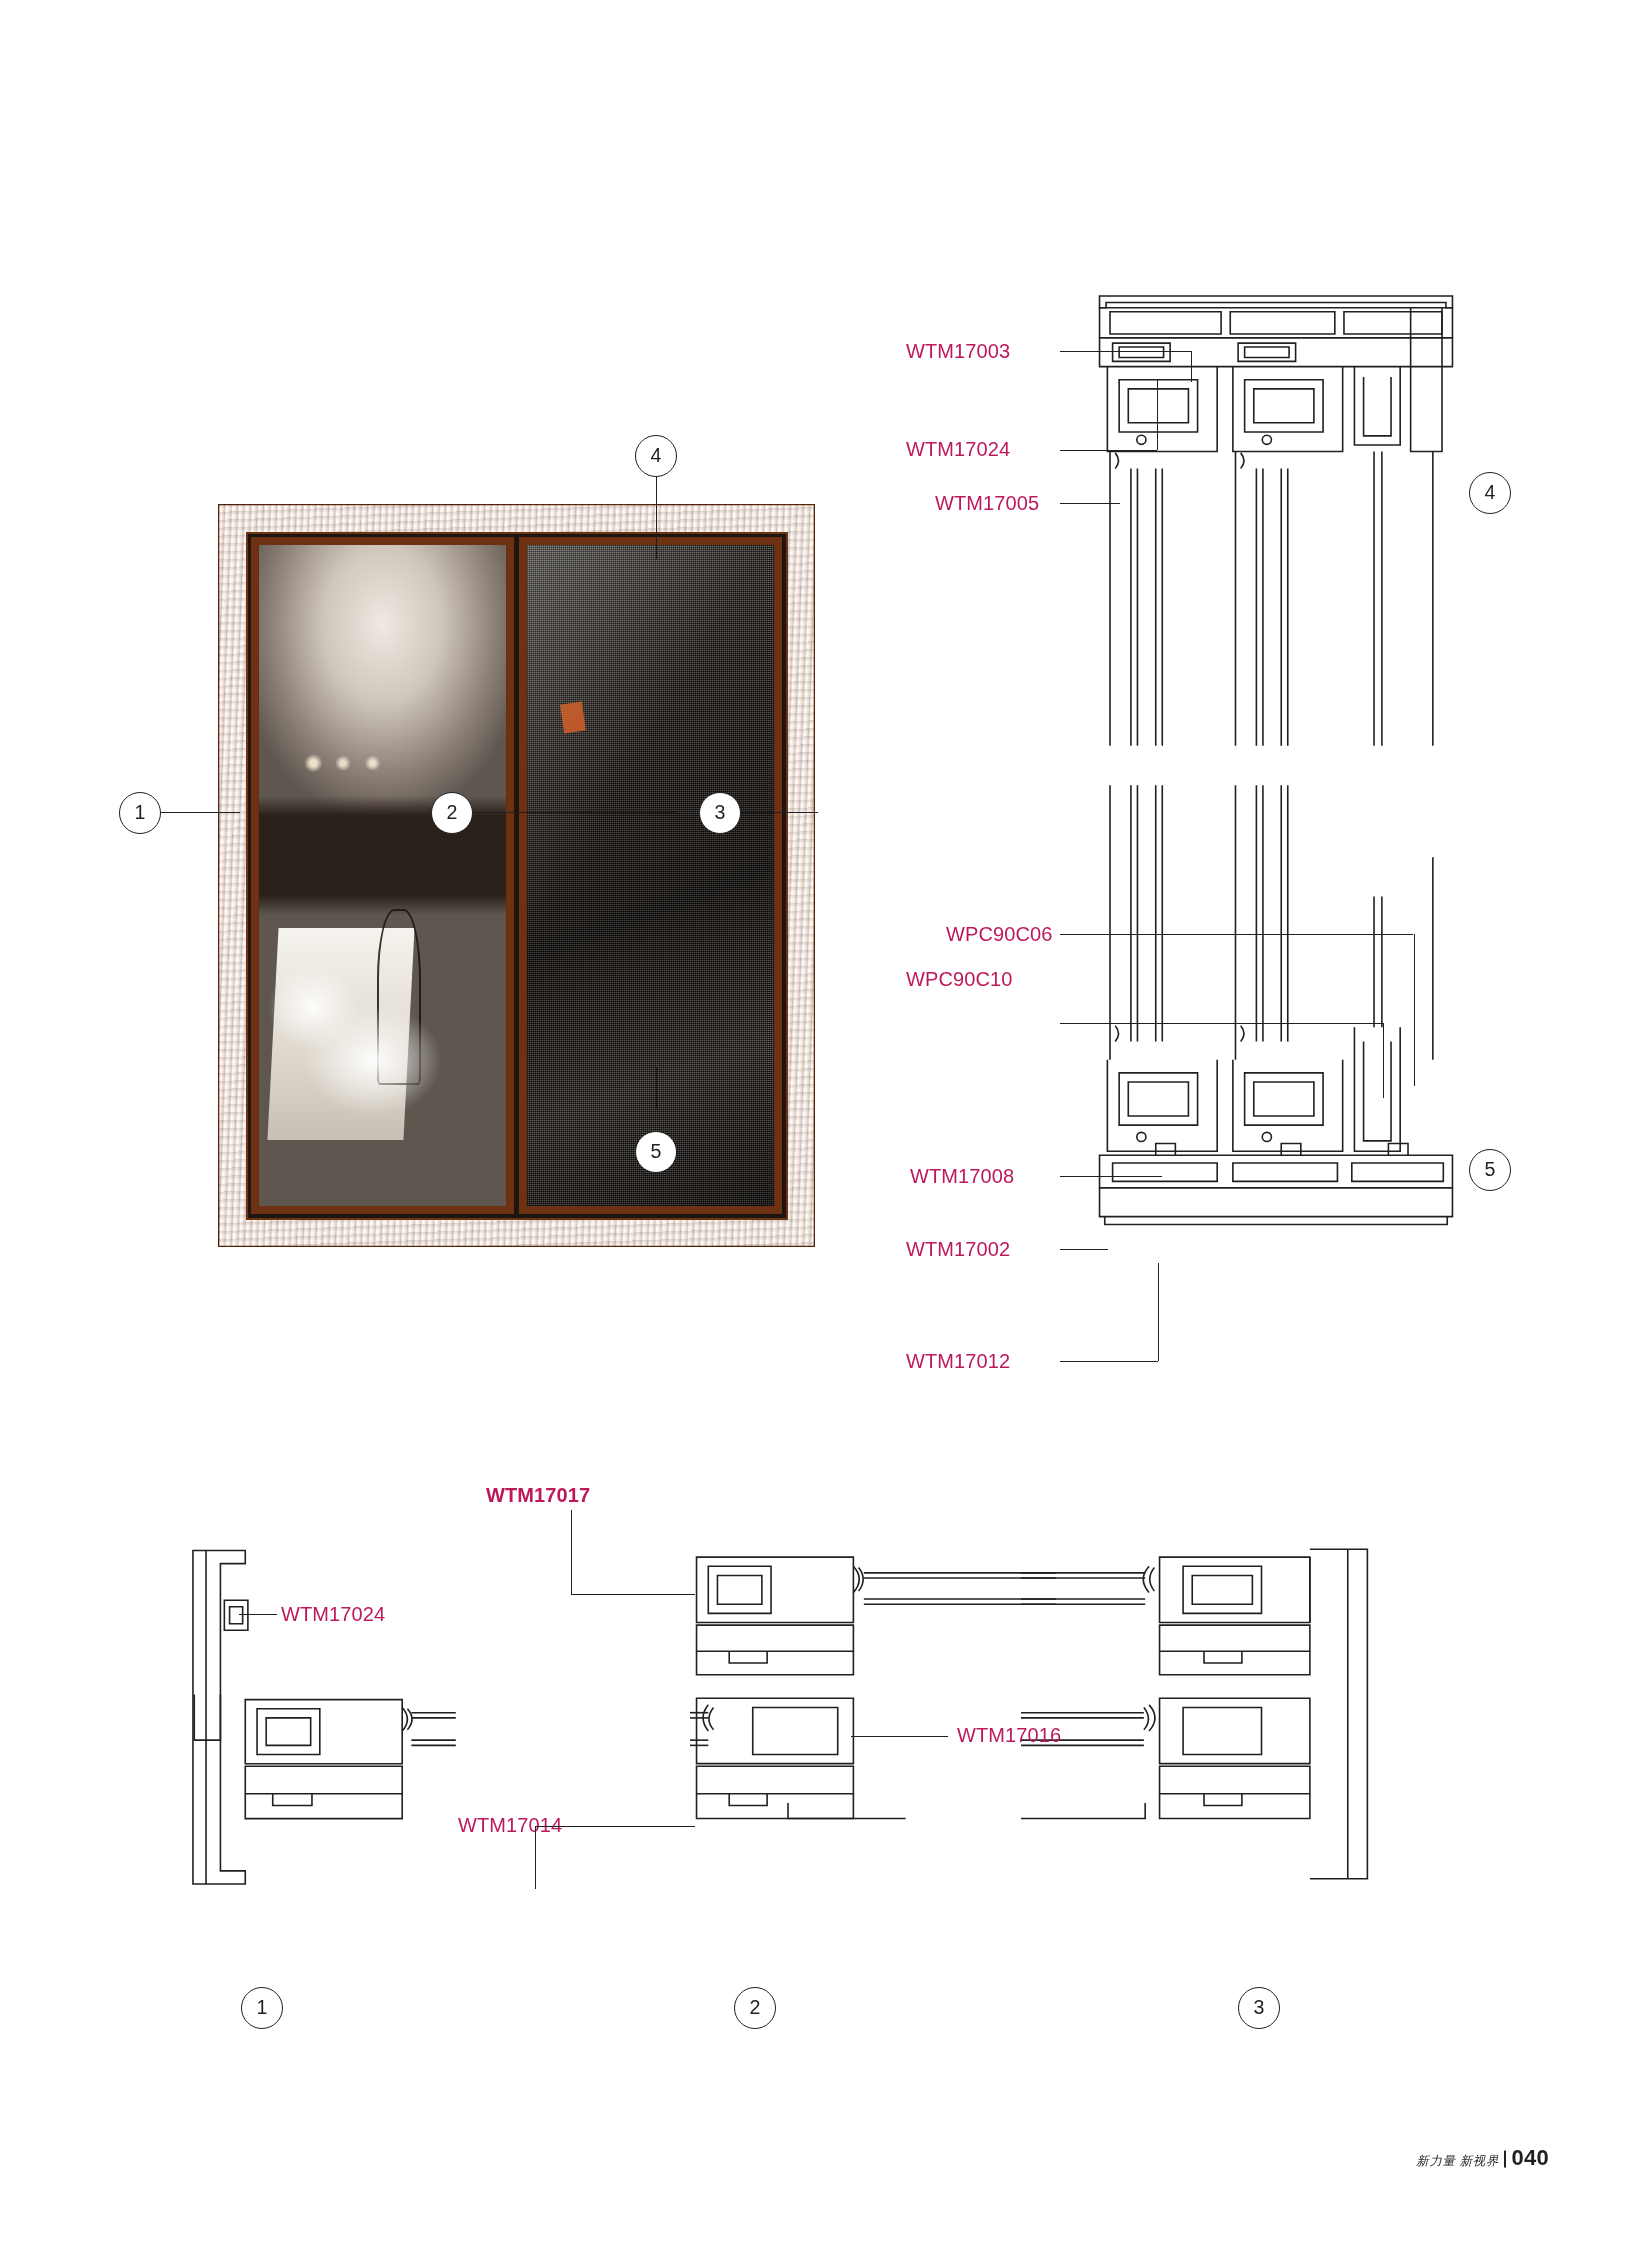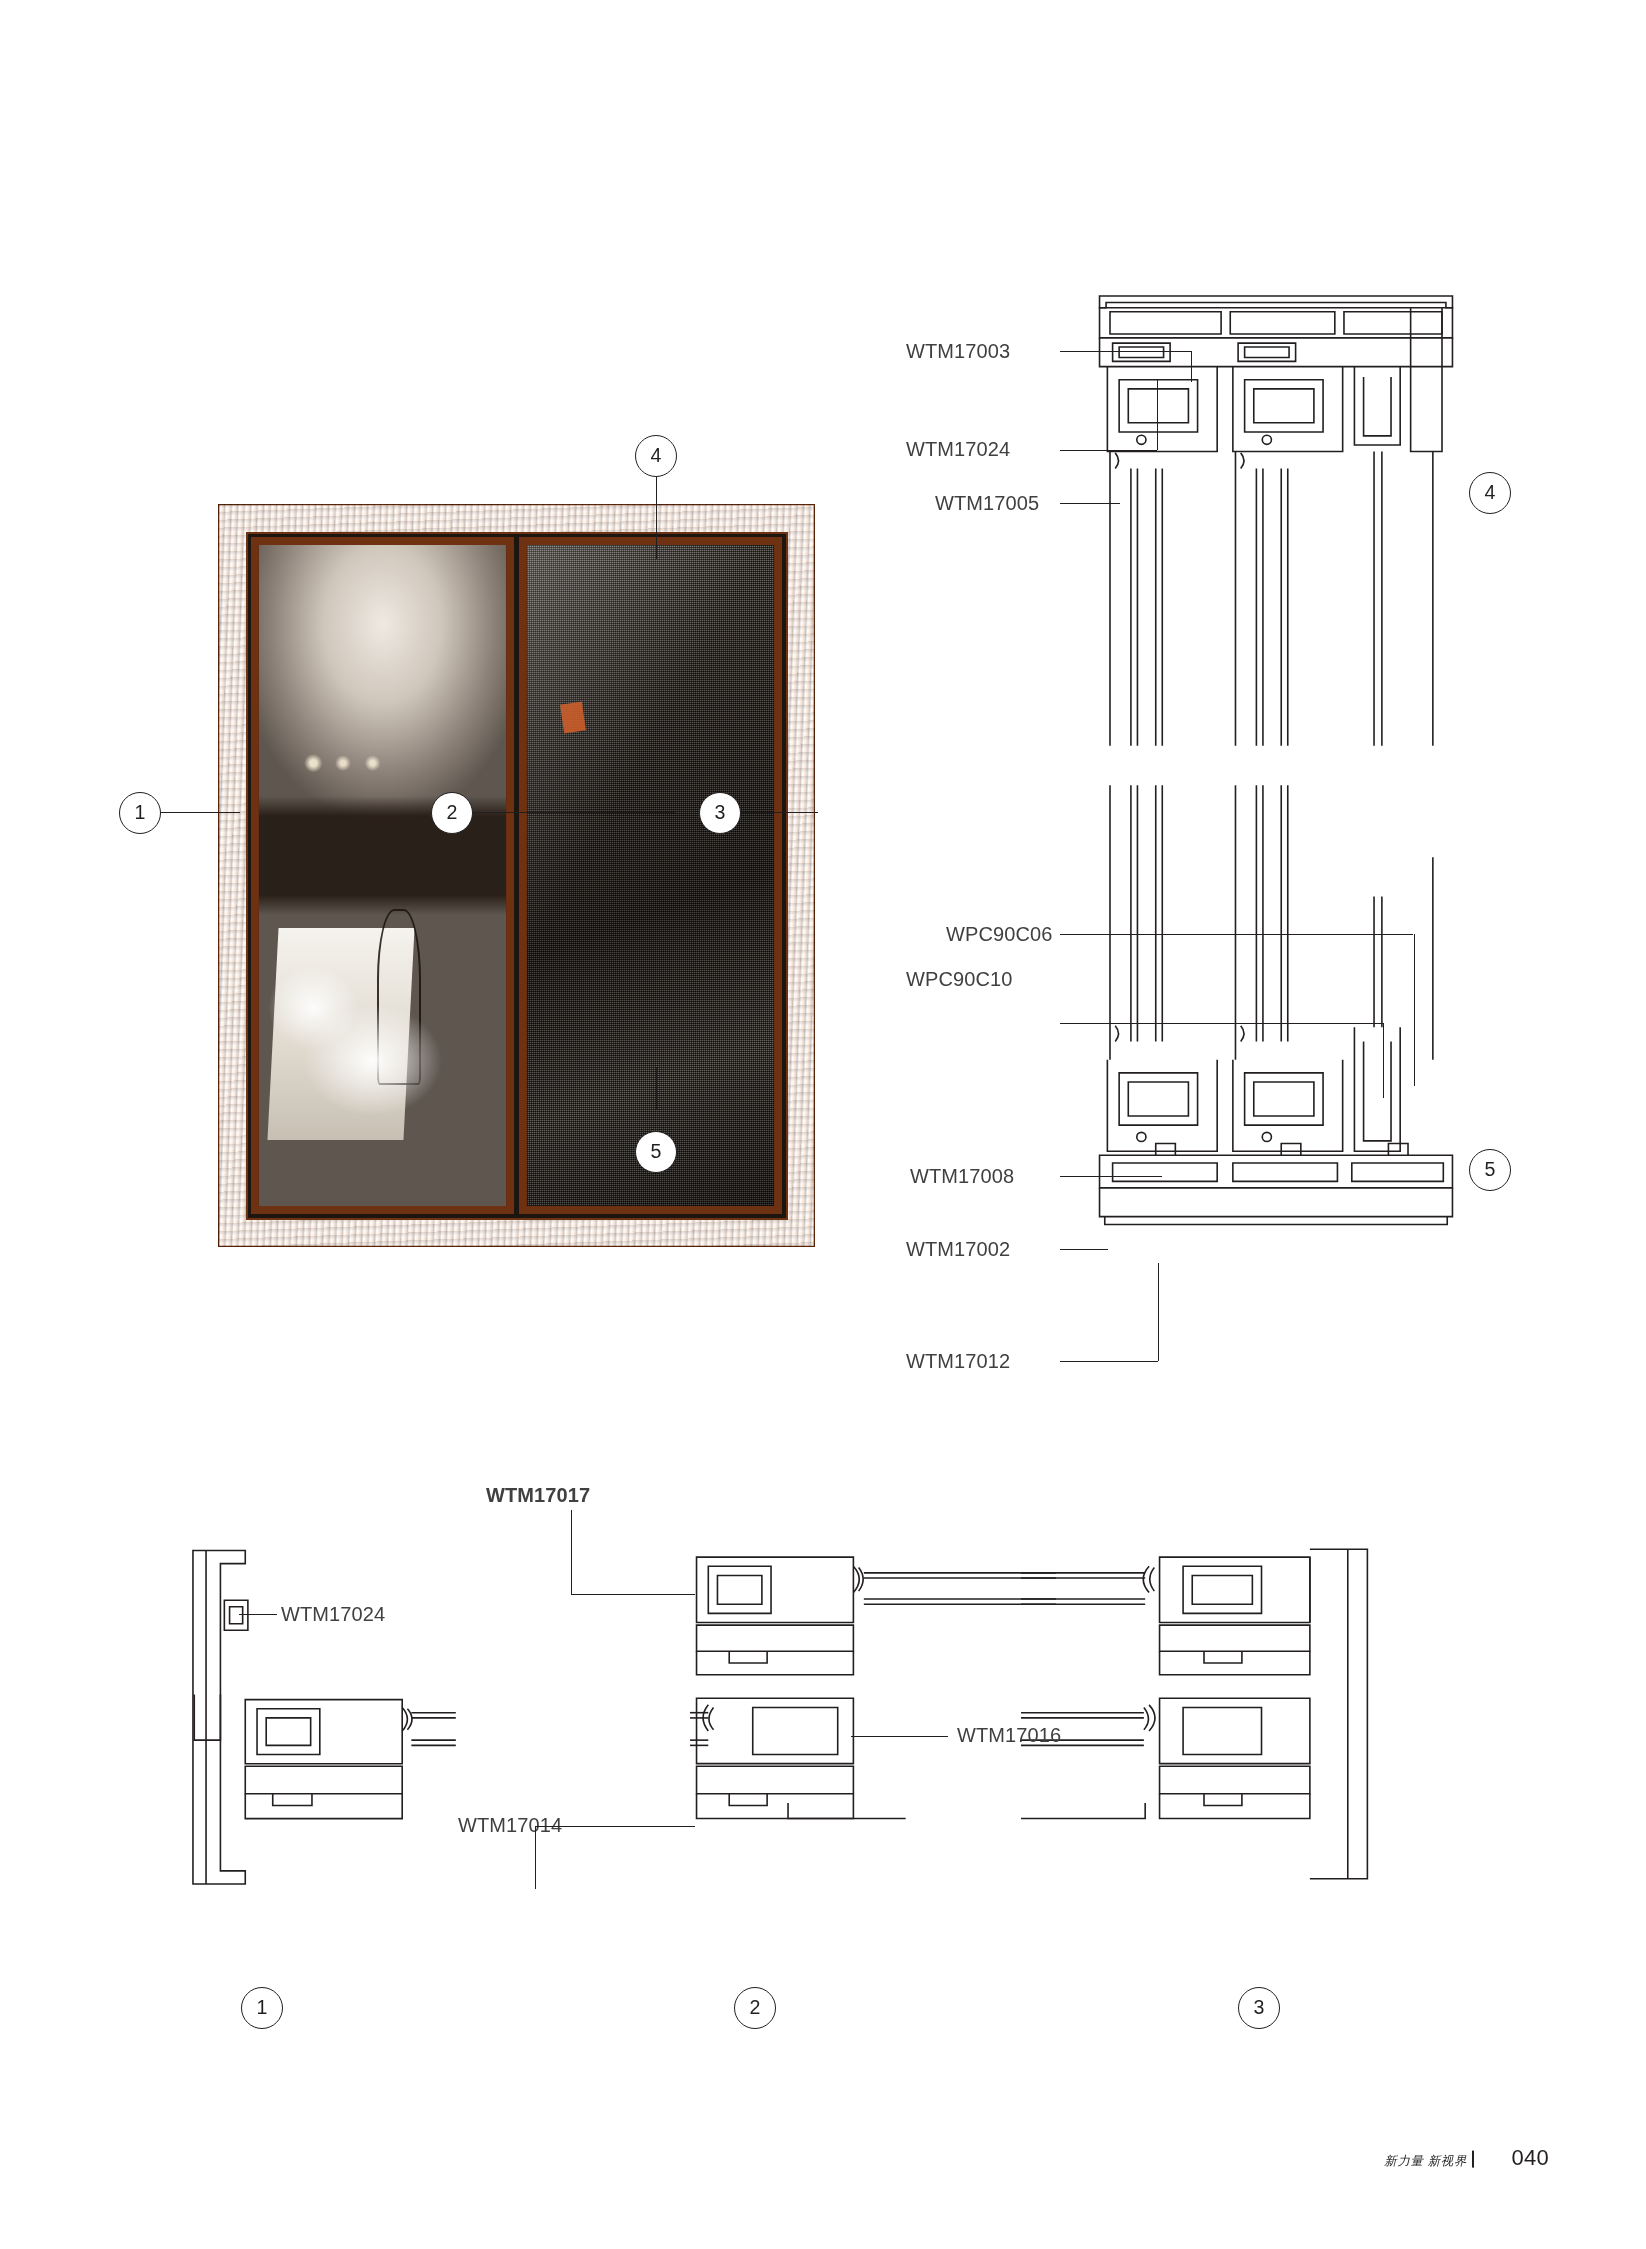--- a/index.html
+++ b/index.html
@@ -49,21 +49,21 @@
     width: 0;
     border-left: 1.3px solid #231f20;
   }
 
   
   .plabel {
     position: absolute;
     font-size: 20px;
     letter-spacing: 0.1px;
     white-space: nowrap;
-    color: #404040;
+    color: #be185d;
   }
 
   
   .photo-wrap {
     position: absolute;
     left: 218px;
     top: 504px;
     width: 597px;
     height: 743px;
   }
@@ -170,21 +170,21 @@
     font-size: 13px;
     color: #231f20;
   }
   .footer .cn { font-size: 12.4px; letter-spacing: 0.7px; font-style: italic; }
   .footer .bar {
     display: inline-block;
     width: 2px; height: 17px;
     background: #231f20;
     transform: translateY(2.6px);
   }
-  .footer .pg { font-size: 22px; font-weight: normal; letter-spacing: 0.3px; margin-left: 32px; }
+  .footer .pg { font-size: 22px; font-weight: bold; letter-spacing: 0.3px; }
 
   svg.detail { position: absolute; overflow: visible; }
   svg.detail * { vector-effect: non-scaling-stroke; }
 </style>
 </head>
 <body>
 
 <div class="page">
 
   <div class="photo-wrap">

